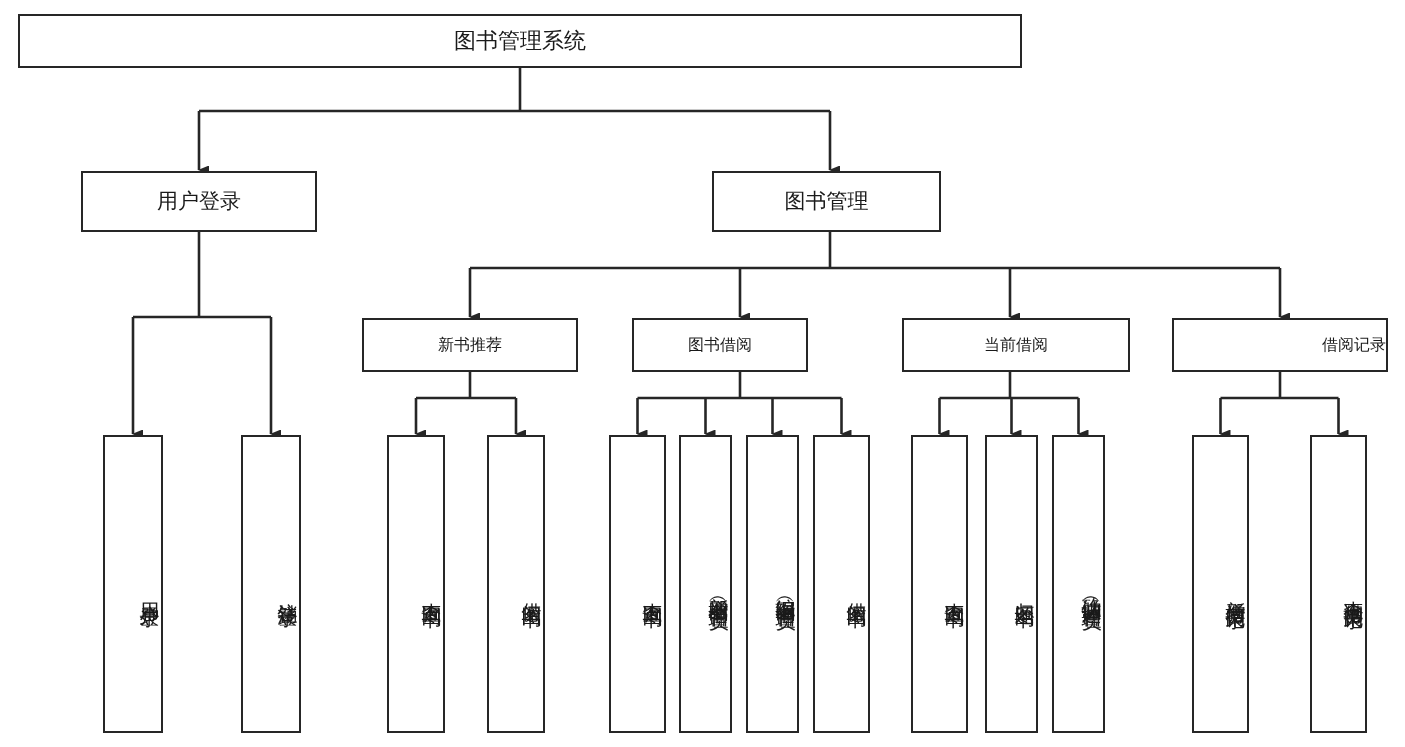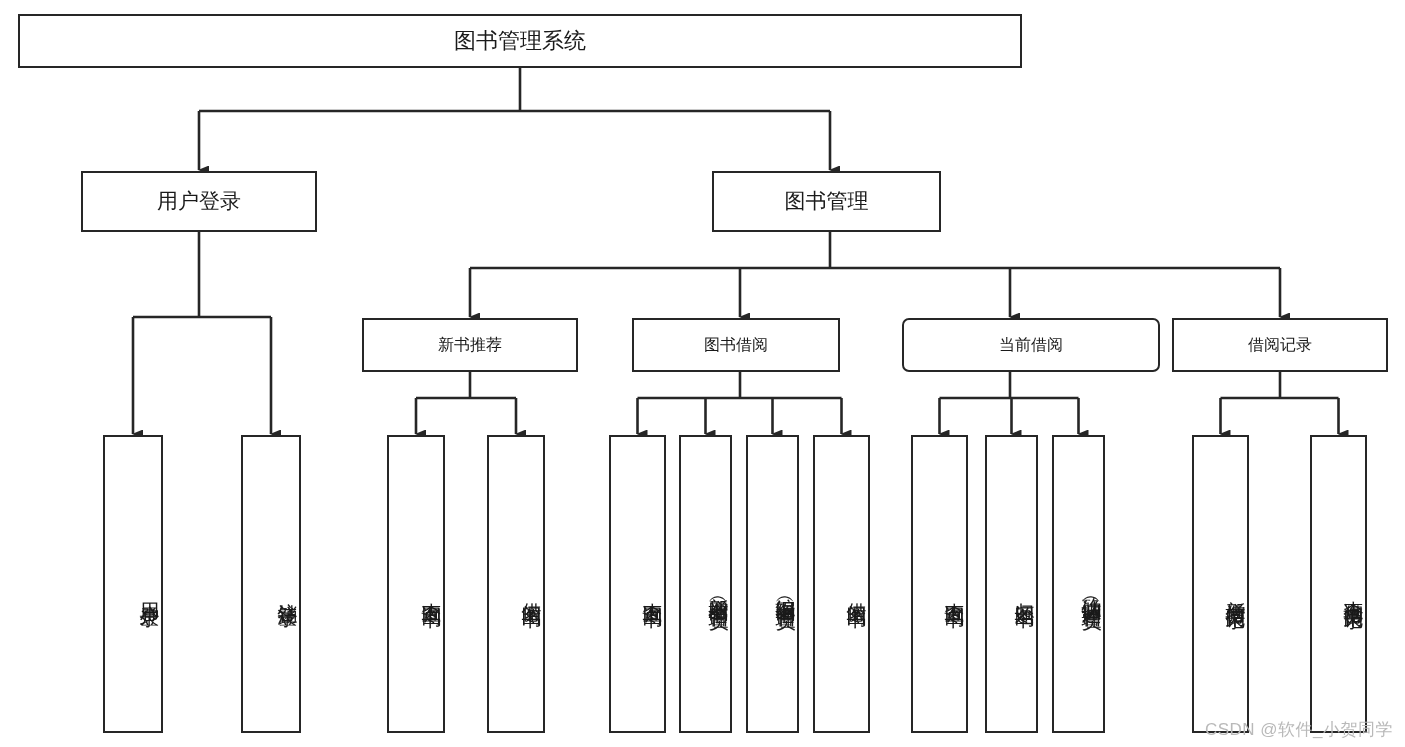--- a/index.html
+++ b/index.html
@@ -123,27 +123,27 @@
       </div>
       <div class="node level-1" style="left: 81px; top: 171px; width: 236px; height: 61px;">
         <span class="label">用户登录</span>
       </div>
       <div class="node level-1" style="left: 712px; top: 171px; width: 229px; height: 61px;">
         <span class="label">图书管理</span>
       </div>
       <div class="node level-2" style="left: 362px; top: 318px; width: 216px; height: 54px;">
         <span class="label">新书推荐</span>
       </div>
-      <div class="node level-2" style="left: 632px; top: 318px; width: 208px; height: 54px;">
+      <div class="node level-2" style="left: 632px; top: 318px; width: 176px; height: 54px;">
         <span class="label">图书借阅</span>
       </div>
-      <div class="node level-2" style="left: 902px; top: 318px; width: 258px; height: 54px; border-radius: 7px;">
+      <div class="node level-2" style="left: 902px; top: 318px; width: 228px; height: 54px;">
         <span class="label">当前借阅</span>
       </div>
-      <div class="node level-2" style="left: 1172px; top: 318px; width: 216px; height: 54px;">
+      <div class="node level-2" style="left: 1172px; top: 318px; width: 216px; height: 54px; justify-content: flex-end;">
         <span class="label">借阅记录</span>
       </div>
       <div class="node level-3 leaf" style="left: 103px; top: 435px; width: 60px; height: 298px;">
         <span class="label">用户登录</span>
       </div>
       <div class="node level-3 leaf" style="left: 241px; top: 435px; width: 60px; height: 298px;">
         <span class="label">注销登录</span>
       </div>
       <div class="node level-3 leaf" style="left: 387px; top: 435px; width: 58px; height: 298px;">
         <span class="label">查询图书</span>
@@ -173,14 +173,13 @@
         <span class="label">确认归还（管理员）</span>
       </div>
       <div class="node level-3 leaf" style="left: 1192px; top: 435px; width: 57px; height: 298px;">
         <span class="label">新增借阅记录</span>
       </div>
       <div class="node level-3 leaf" style="left: 1310px; top: 435px; width: 57px; height: 298px;">
         <span class="label">查询借阅记录</span>
       </div>
     </div>
 
-  <div id="watermark">CSDN @软件_小贺同学</div>
 </div>
 
 </body></html>

